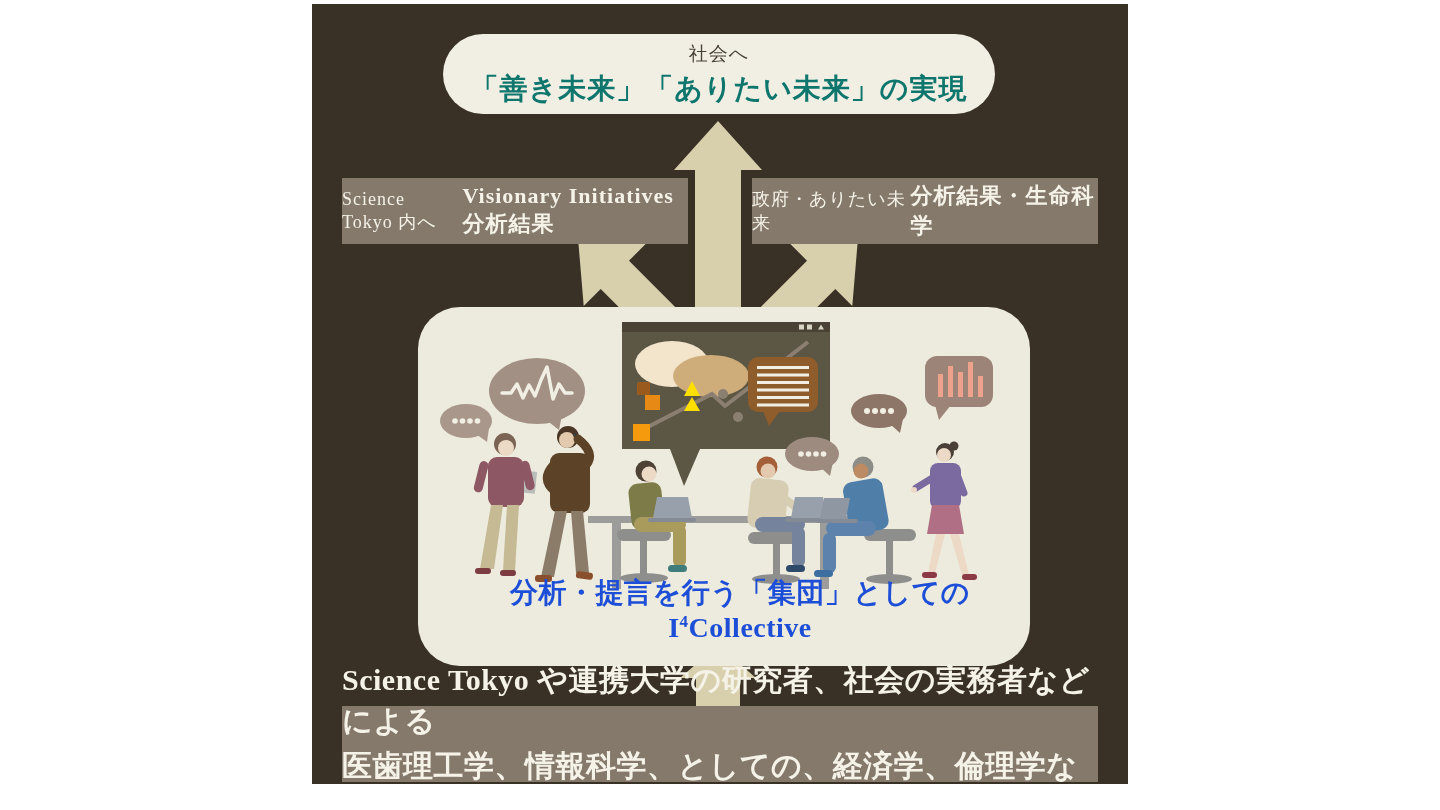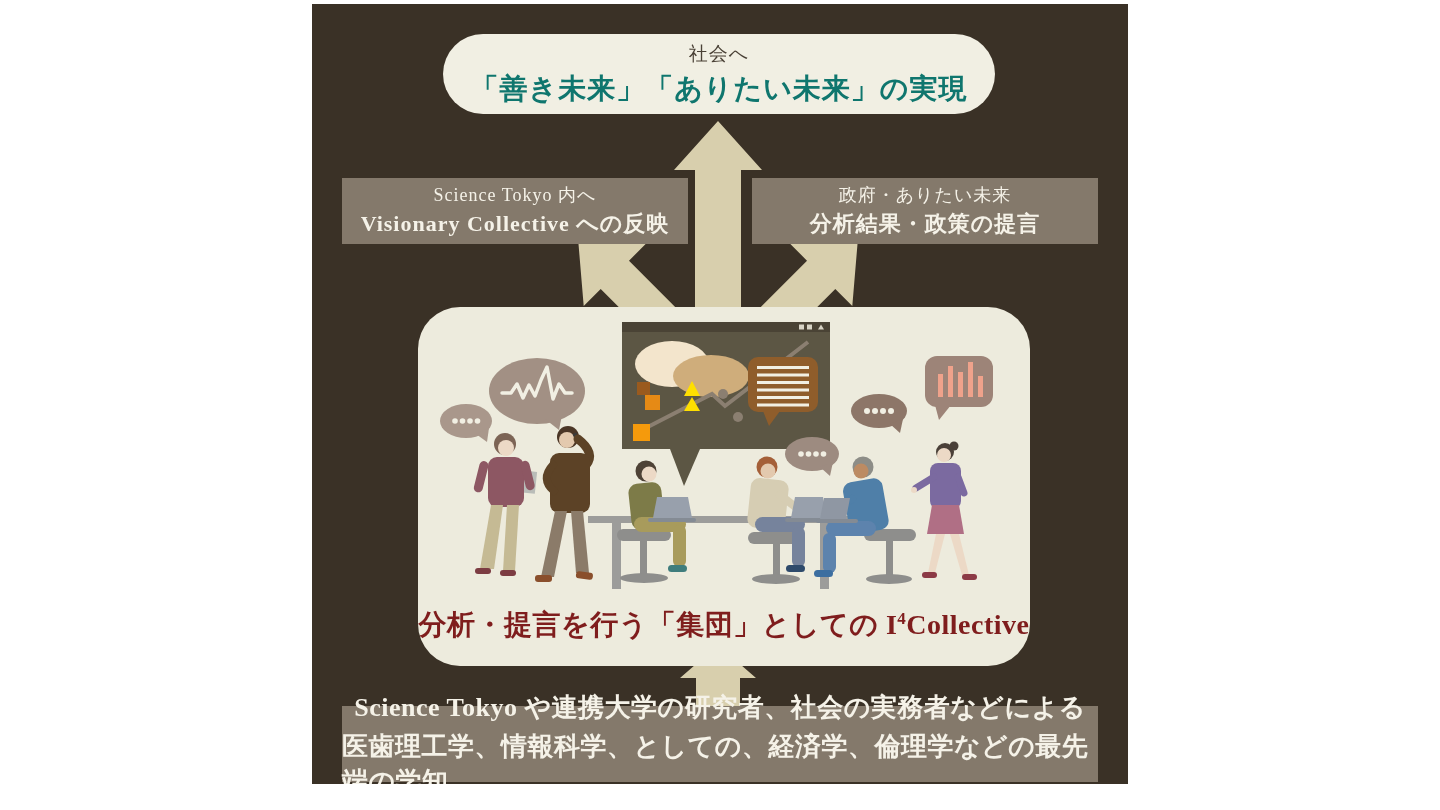--- a/index.html
+++ b/index.html
@@ -6,37 +6,37 @@
   .stage{position:relative;width:1440px;height:780px;margin:4px auto;overflow:hidden;
          font-family:Liberation Serif, serif;}
   .dark-panel{position:absolute;left:312px;top:0;width:816px;height:810px;background:#3a3126;}
   .abs{position:absolute;}
   
   .pill{left:443px;top:30px;width:552px;height:80px;background:#f1efe3;border-radius:40px;
         display:flex;flex-direction:column;align-items:center;justify-content:center;gap:3px;}
   .pill .l1{font-size:19px;color:#4a4136;font-weight:500;letter-spacing:1px;}
   .pill .l2{font-size:28px;color:#0f766e;font-weight:bold;letter-spacing:1px;}
   
-  .label-box{width:346px;height:66px;background:#84796b;display:flex;flex-direction:column;
+  .label-box{width:346px;height:66px;background:#84796b;display:flex;flex-direction:row;
              align-items:center;justify-content:center;gap:2px;color:#f5f2e8;}
   .label-box .l1{font-size:18px;letter-spacing:1px;}
   .label-box .l2{font-size:22px;font-weight:bold;letter-spacing:1px;}
   .label-left{left:342px;top:174px;}
   .label-right{left:752px;top:174px;}
   
   .input-box{left:342px;top:702px;width:756px;height:76px;background:#84796b;display:flex;
              flex-direction:column;align-items:center;justify-content:center;gap:4px;color:#f5f2e8;}
-  .input-box div{font-size:26px;font-weight:bold;letter-spacing:0.5px;}
+  .input-box div{font-size:30px;font-weight:bold;letter-spacing:0.5px;}
   
   .arrows{left:312px;top:0;width:816px;height:810px;pointer-events:none;}
   
   .panel{left:418px;top:303px;width:612px;height:359px;background:#edebdd;border-radius:42px;}
   .panel svg{position:absolute;left:0;top:0;}
   .caption{position:absolute;left:0;right:0;bottom:22px;text-align:center;
-           font-size:28px;font-weight:bold;color:#7f1d1d;letter-spacing:0.5px;}
+           font-size:28px;font-weight:bold;color:#1d4ed8;letter-spacing:0.5px;padding-left:32px;}
   .caption sup{font-size:17px;vertical-align:super;}
 </style>
 </head>
 <body>
 
 <div class="stage">
   <div class="dark-panel abs"></div>
 
   <svg class="abs arrows" width="816" height="810" viewBox="312 0 816 810">
     <polygon points="718,117 762,166 741,166 741,320 695,320 695,166 674,166" fill="#d8cfad"></polygon>
@@ -45,25 +45,25 @@
     <polygon points="718,641 756,674 740,674 740,706 696,706 696,674 680,674" fill="#d8cfad"></polygon>
   </svg>
 
   <div class="abs pill">
     <div class="l1">社会へ</div>
     <div class="l2">「善き未来」「ありたい未来」の実現</div>
   </div>
 
   <div class="abs label-box label-left">
     <div class="l1">Science Tokyo 内へ</div>
-    <div class="l2">Visionary Collective への反映</div>
+    <div class="l2">Visionary Initiatives 分析結果</div>
   </div>
   <div class="abs label-box label-right">
     <div class="l1">政府・ありたい未来</div>
-    <div class="l2">分析結果・政策の提言</div>
+    <div class="l2">分析結果・生命科学</div>
   </div>
 
   <div class="abs panel">
     <svg width="612" height="360" viewBox="0 0 612 360">
 
       <g>
         <rect x="204" y="15" width="208" height="127" fill="#5c5644"></rect>
         <rect x="204" y="15" width="208" height="10" fill="#4a4335"></rect>
         <rect x="381" y="17.5" width="5" height="5" fill="#d8d4c6"></rect>
         <rect x="389" y="17.5" width="5" height="5" fill="#d8d4c6"></rect>

